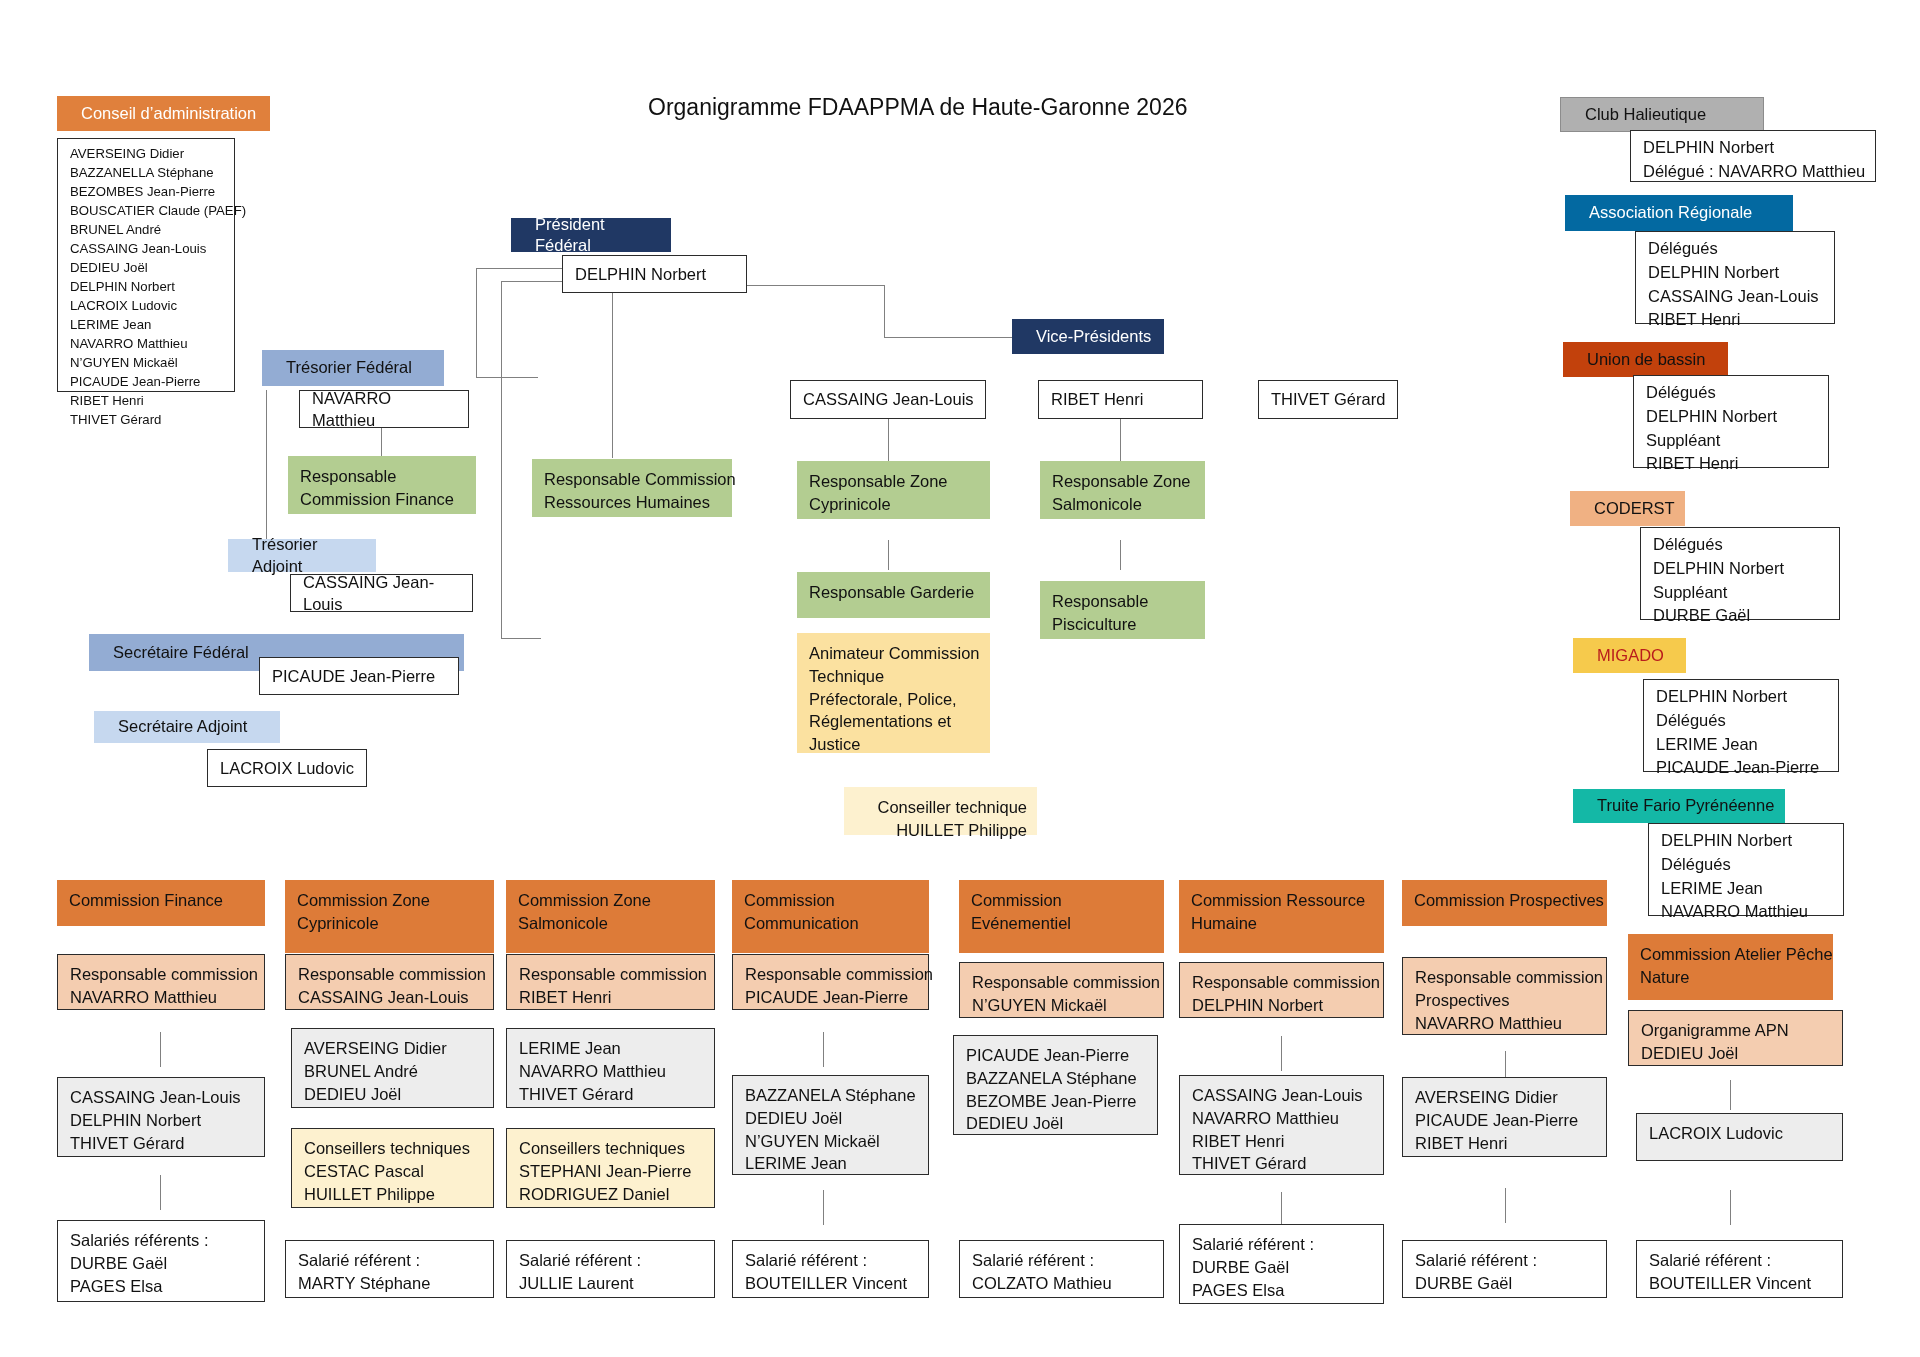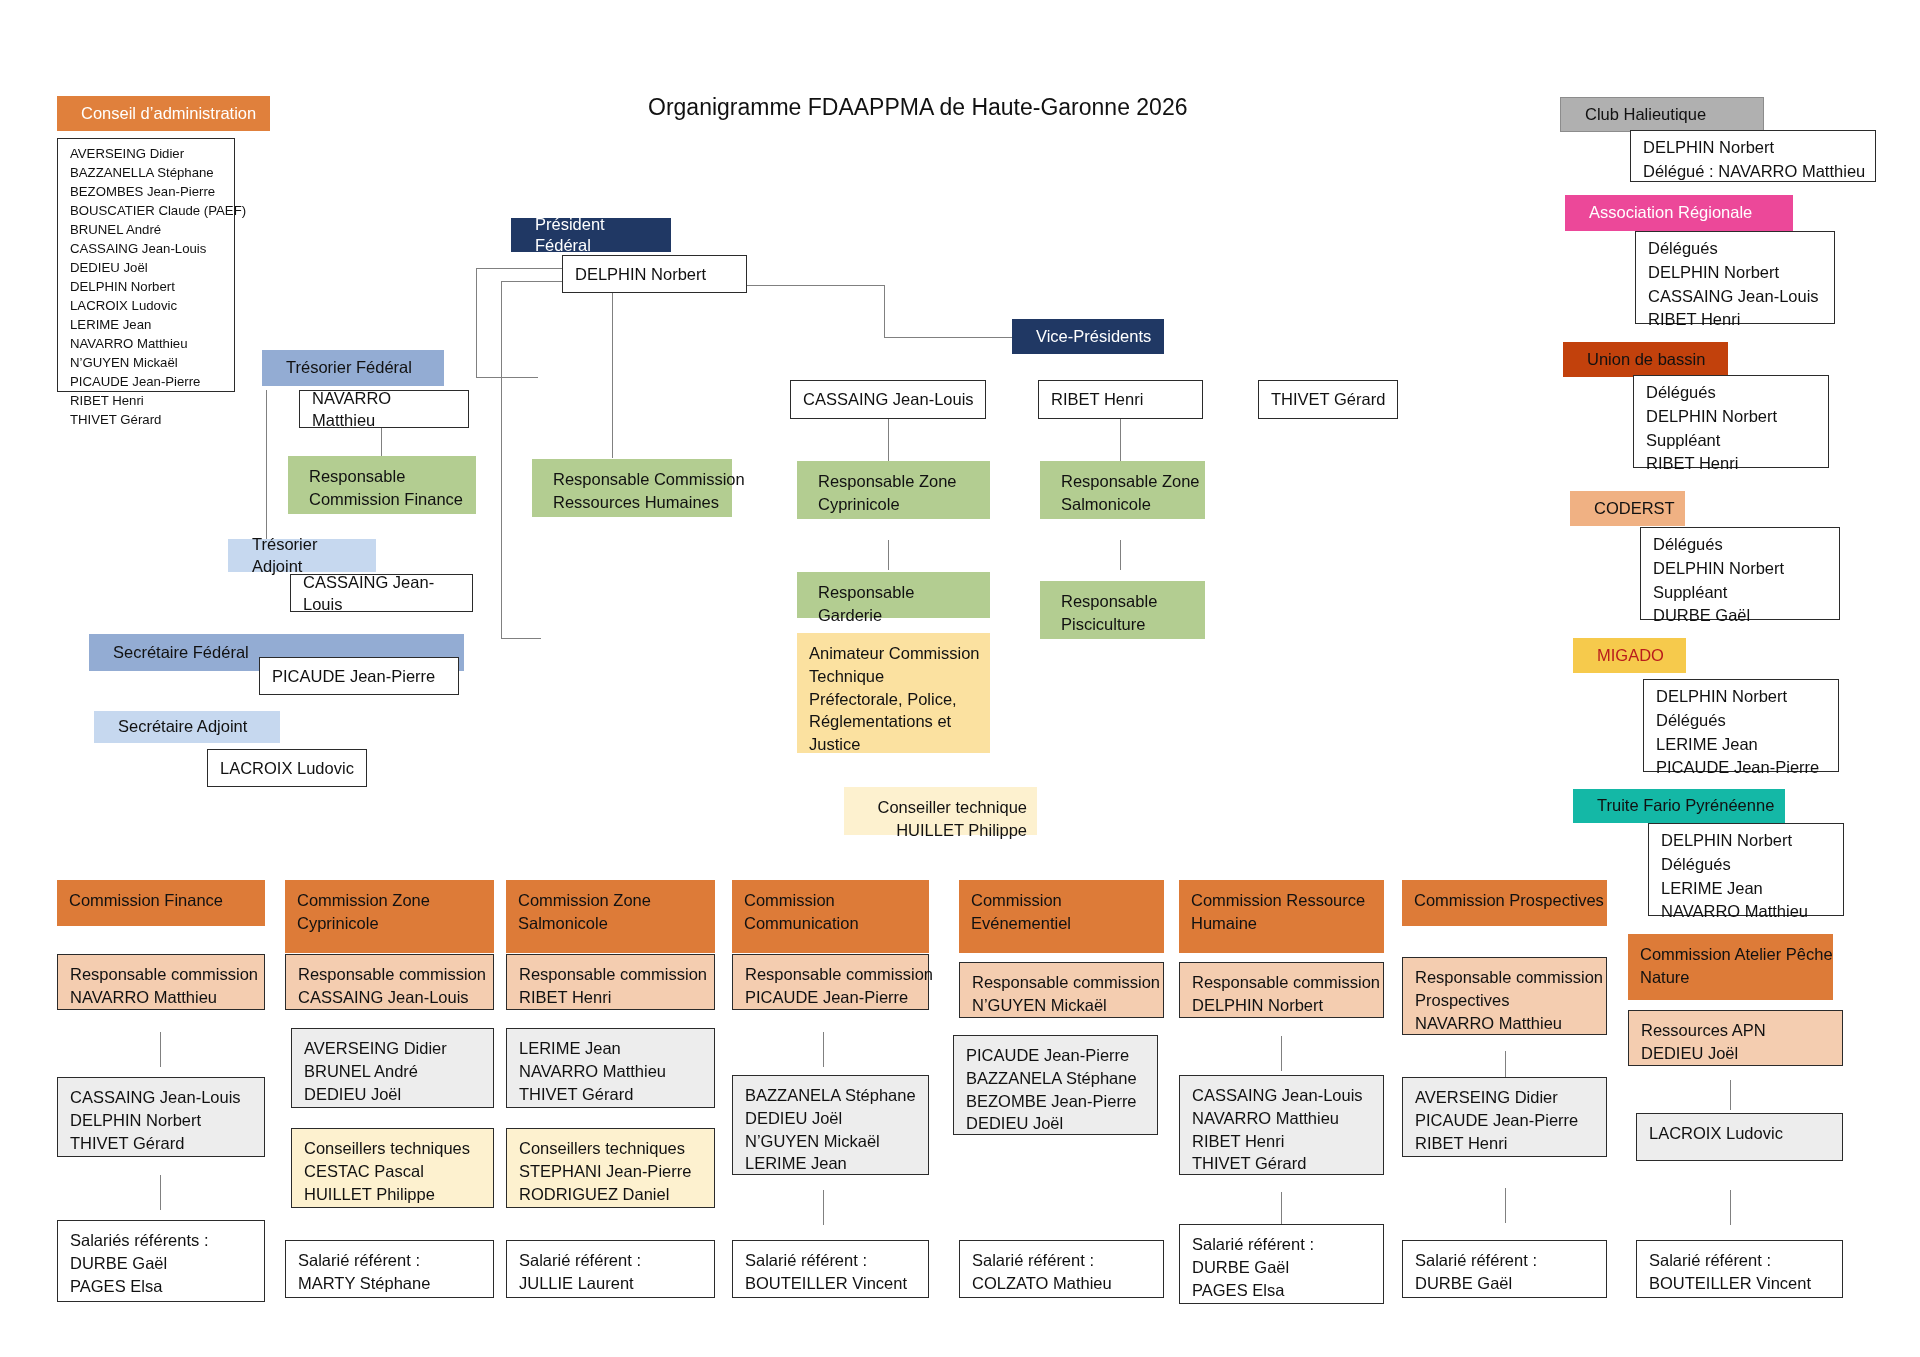--- a/index.html
+++ b/index.html
@@ -36,34 +36,34 @@
     flex-direction:column;
     justify-content:center;
   }
   .listbox{
     background:#ffffff;
     border:1.4px solid #2b2b2b;
     padding:5px 10px 5px 12px;
     font-size:13.2px;
     line-height:1.44;
   }
-  .green{background:#b3cd91;padding:9px 10px 9px 21px;font-size:16.5px;line-height:1.38;}
+  .green{background:#b3cd91;padding:9px 10px 9px 12px;font-size:16.5px;line-height:1.38;}
   .yellow{background:#fbe1a0;padding:9px 10px 9px 12px;font-size:16.5px;line-height:1.38;}
   .yellow-lite{background:#fdf1cf;padding:9px 10px 9px 12px;font-size:16.5px;line-height:1.38;}
   .orange{background:#dd7b38;padding:9px 10px 9px 12px;font-size:16.5px;line-height:1.38;color:#111;}
   .orange-lite{background:#f4cdb0;border:1.4px solid #2b2b2b;padding:8px 10px 8px 12px;font-size:16.5px;line-height:1.38;}
   .grey-lite{background:#ededed;border:1.4px solid #2b2b2b;padding:8px 10px 8px 12px;font-size:16.5px;line-height:1.38;}
   .white-b{background:#ffffff;border:1.4px solid #2b2b2b;padding:8px 10px 8px 12px;font-size:16.5px;line-height:1.38;}
 
   .navy{background:#203864;color:#ffffff;}
   .ca-hdr{background:#e0803c;color:#ffffff;}
   .blue-mid{background:#93acd3;color:#111;}
   .blue-lite{background:#c6d8ef;color:#111;}
   .grey-mid{background:#b0b0b0;color:#111;border:1px solid #8c8c8c;}
-  .black{background:#ec4899;color:#ffffff;}
+  .black{background:#0369a1;color:#ffffff;}
   .blue-steel{background:#c2410c;color:#111;}
   .peach{background:#f0b183;color:#111;}
   .gold{background:#f6ca4c;color:#b91c1c;}
   .green-pale{background:#14b8a6;color:#111;}
 
   .title{
     font-size:23px;
     font-weight:400;
     color:#111;
     white-space:nowrap;
@@ -404,21 +404,21 @@
   <div class="abs white-b" style="left:1402px;top:1240px;width:205px;height:58px;">
       <div class="nowrap">Salarié référent :</div>
       <div class="nowrap">DURBE Gaël</div>
     </div>
 
   <div class="abs orange" style="left:1628px;top:934px;width:205px;height:66px;">
       <div class="nowrap">Commission Atelier Pêche</div>
       <div class="nowrap">Nature</div>
     </div>
   <div class="abs orange-lite" style="left:1628px;top:1010px;width:215px;height:56px;">
-      <div class="nowrap">Ressources APN</div>
+      <div class="nowrap">Organigramme APN</div>
       <div class="nowrap">DEDIEU Joël</div>
     </div>
   <div class="abs ln lnv" style="left:1730px;top:1080px;height:30px;"></div>
   <div class="abs grey-lite" style="left:1636px;top:1113px;width:207px;height:48px;">
       <div>
         <div class="nowrap">LACROIX Ludovic</div>
       </div>
     </div>
   <div class="abs ln lnv" style="left:1730px;top:1190px;height:35px;"></div>
   <div class="abs white-b" style="left:1636px;top:1240px;width:207px;height:58px;">

